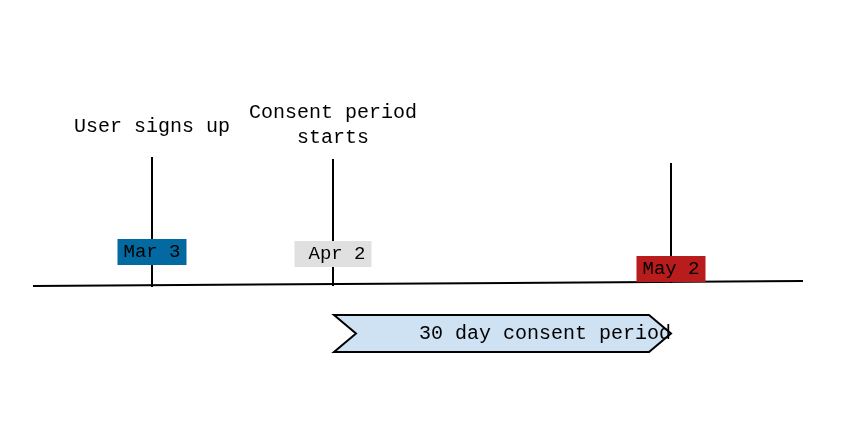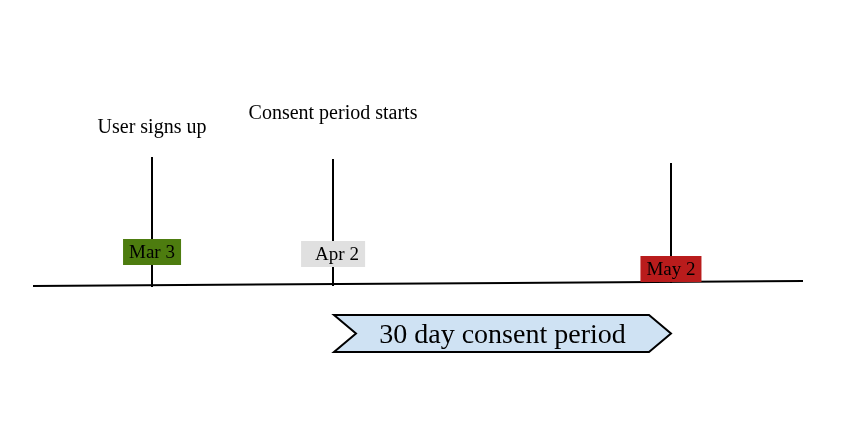--- a/index.html
+++ b/index.html
@@ -6,21 +6,21 @@
     margin: 0;
     padding: 0;
     background: #ffffff;
   }
   .canvas {
     position: relative;
     width: 852px;
     height: 426px;
     background: #ffffff;
     overflow: hidden;
-    font-family: Liberation Serif, serif;
+    font-family: Liberation Mono, monospace;
     color: #000000;
   }
   .shape-layer {
     position: absolute;
     left: 0;
     top: 0;
     width: 852px;
     height: 426px;
   }
   .event-label {
@@ -50,22 +50,22 @@
   .banner-arrow-polygon {
     stroke: #000000;
     stroke-width: 2px;
     stroke-linejoin: miter;
   }
   .banner-label {
     position: absolute;
     left: 334px;
     top: 322px;
     width: 337px;
-    text-align: center;
-    font-size: 28px;
+    text-align: right;
+    font-size: 20px;
     line-height: 24px;
     color: #000000;
   }
 </style>
 </head>
 <body>
 
 <div class="canvas">
 
   <svg class="shape-layer" viewBox="0 0 852 426">
@@ -73,19 +73,19 @@
     <polygon class="banner-arrow-polygon" points="334,315 649,315 671,333.5 649,352 334,352 356,333.5" fill="#cfe2f3"></polygon>
   </svg>
 
   <div class="tick" style="left:151px; top:157px; height:130px;"></div>
   <div class="tick" style="left:332px; top:159px; height:127px;"></div>
   <div class="tick" style="left:670px; top:163px; height:120px;"></div>
 
   <div class="event-label" style="left:152px; top:114px; width:200px;">User signs up</div>
   <div class="event-label" style="left:333px; top:100px; width:180px;">Consent period starts</div>
 
-  <div class="date-badge" style="left: 152px; top: 239px; background-color: #4d7c0f;">Mar 3</div>
+  <div class="date-badge" style="left: 152px; top: 239px; background-color: #0369a1;">Mar 3</div>
   <div class="date-badge" style="left: 333px; top: 241px; background-color: rgb(224, 224, 224); padding-left: 14px;">Apr 2</div>
   <div class="date-badge" style="left: 671px; top: 256px; background-color: #b91c1c;">May 2</div>
 
   <div class="banner-label">30 day consent period</div>
 
 </div>
 
 </body></html>

